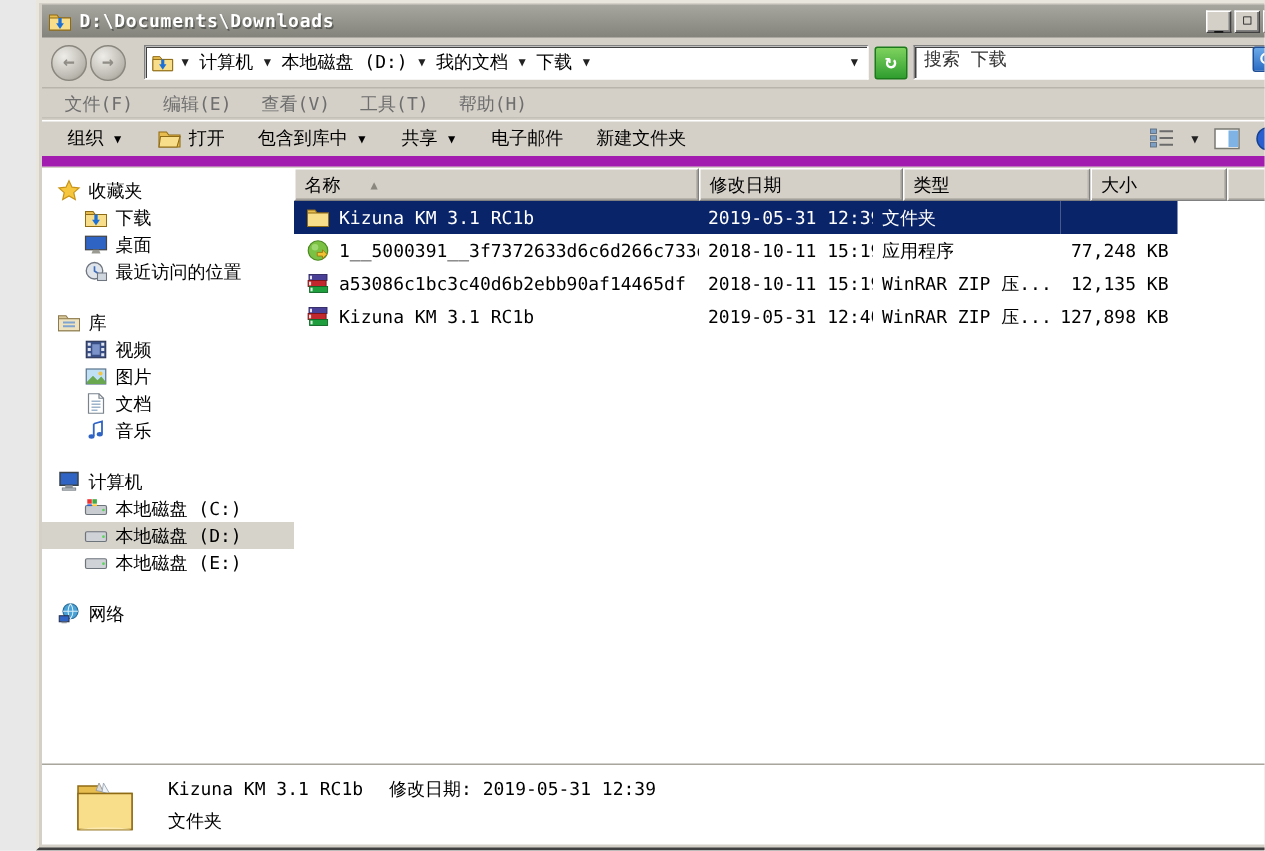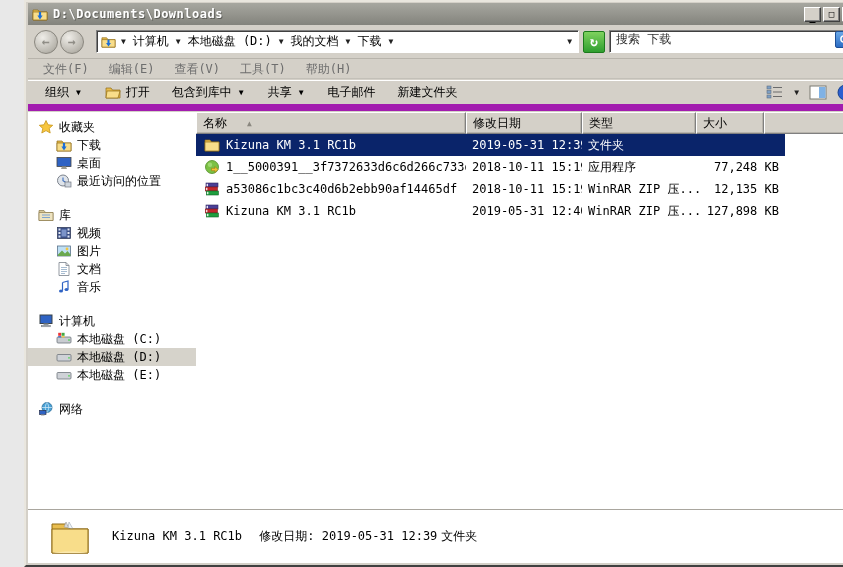--- a/index.html
+++ b/index.html
@@ -78,37 +78,37 @@
   .side-item.child{padding-left:28px;}
   .side-item.selected{background:#d6d3cb;}
   .side-gap{height:16px;}
   .ic16{width:16px;height:16px;flex:0 0 16px;display:inline-flex;}
   
   .filearea{position:absolute;left:168px;right:0;top:0;bottom:0;background:#fff;overflow:hidden;}
   .hdr{display:flex;height:22px;background:#d4d0c8;}
   .hdr-cell{border:1px solid;border-color:#fff #808080 #808080 #fff;
     box-shadow:inset -1px -1px 0 #b8b4ac;
     display:flex;align-items:center;padding:0 6px;gap:6px;white-space:nowrap;overflow:hidden;}
-  .c-name{width:270px;gap:20px;}.c-date{width:116px;}.c-type{width:114px;}.c-size{width:68px;}
+  .c-name{width:270px;gap:20px;}.c-date{width:136px;}.c-type{width:125px;}.c-size{width:91px;}
   .c-fill{flex:1;}
   .sort-arrow{font-size:8px;color:#8a877f;}
   .rows{position:absolute;left:0;right:0;top:22px;bottom:0;background:#fff;}
   .row{display:flex;height:22px;align-items:stretch;}
   .cell{display:flex;align-items:center;padding:0 6px;white-space:nowrap;overflow:hidden;}
   .cell.name{width:270px;gap:6px;padding-left:8px;}
   .cell.date{width:116px;}
   .cell.type{width:125px;}
   .cell.size{width:78px;justify-content:flex-end;}
   .row.selected .cell{background:#0a246a;color:#fff;}
   
   .details{position:absolute;left:2px;right:2px;bottom:2px;height:54px;background:#fff;
     border-top:1px solid #a9a69e;box-shadow:0 1px 0 #fff inset;
     display:flex;align-items:center;padding:0 10px 0 22px;gap:22px;}
   .details .big-icon{width:40px;height:36px;}
-  .d-lines{display:flex;flex-direction:row;gap:4px;}
+  .d-lines{display:flex;flex-direction:column;gap:4px;}
   .d-line{white-space:nowrap;}
   .d-line .lbl{margin-left:10px;}
   svg{display:block;}
 </style>
 </head>
 <body>
 
 <div class="window">
 
   <div class="titlebar">

